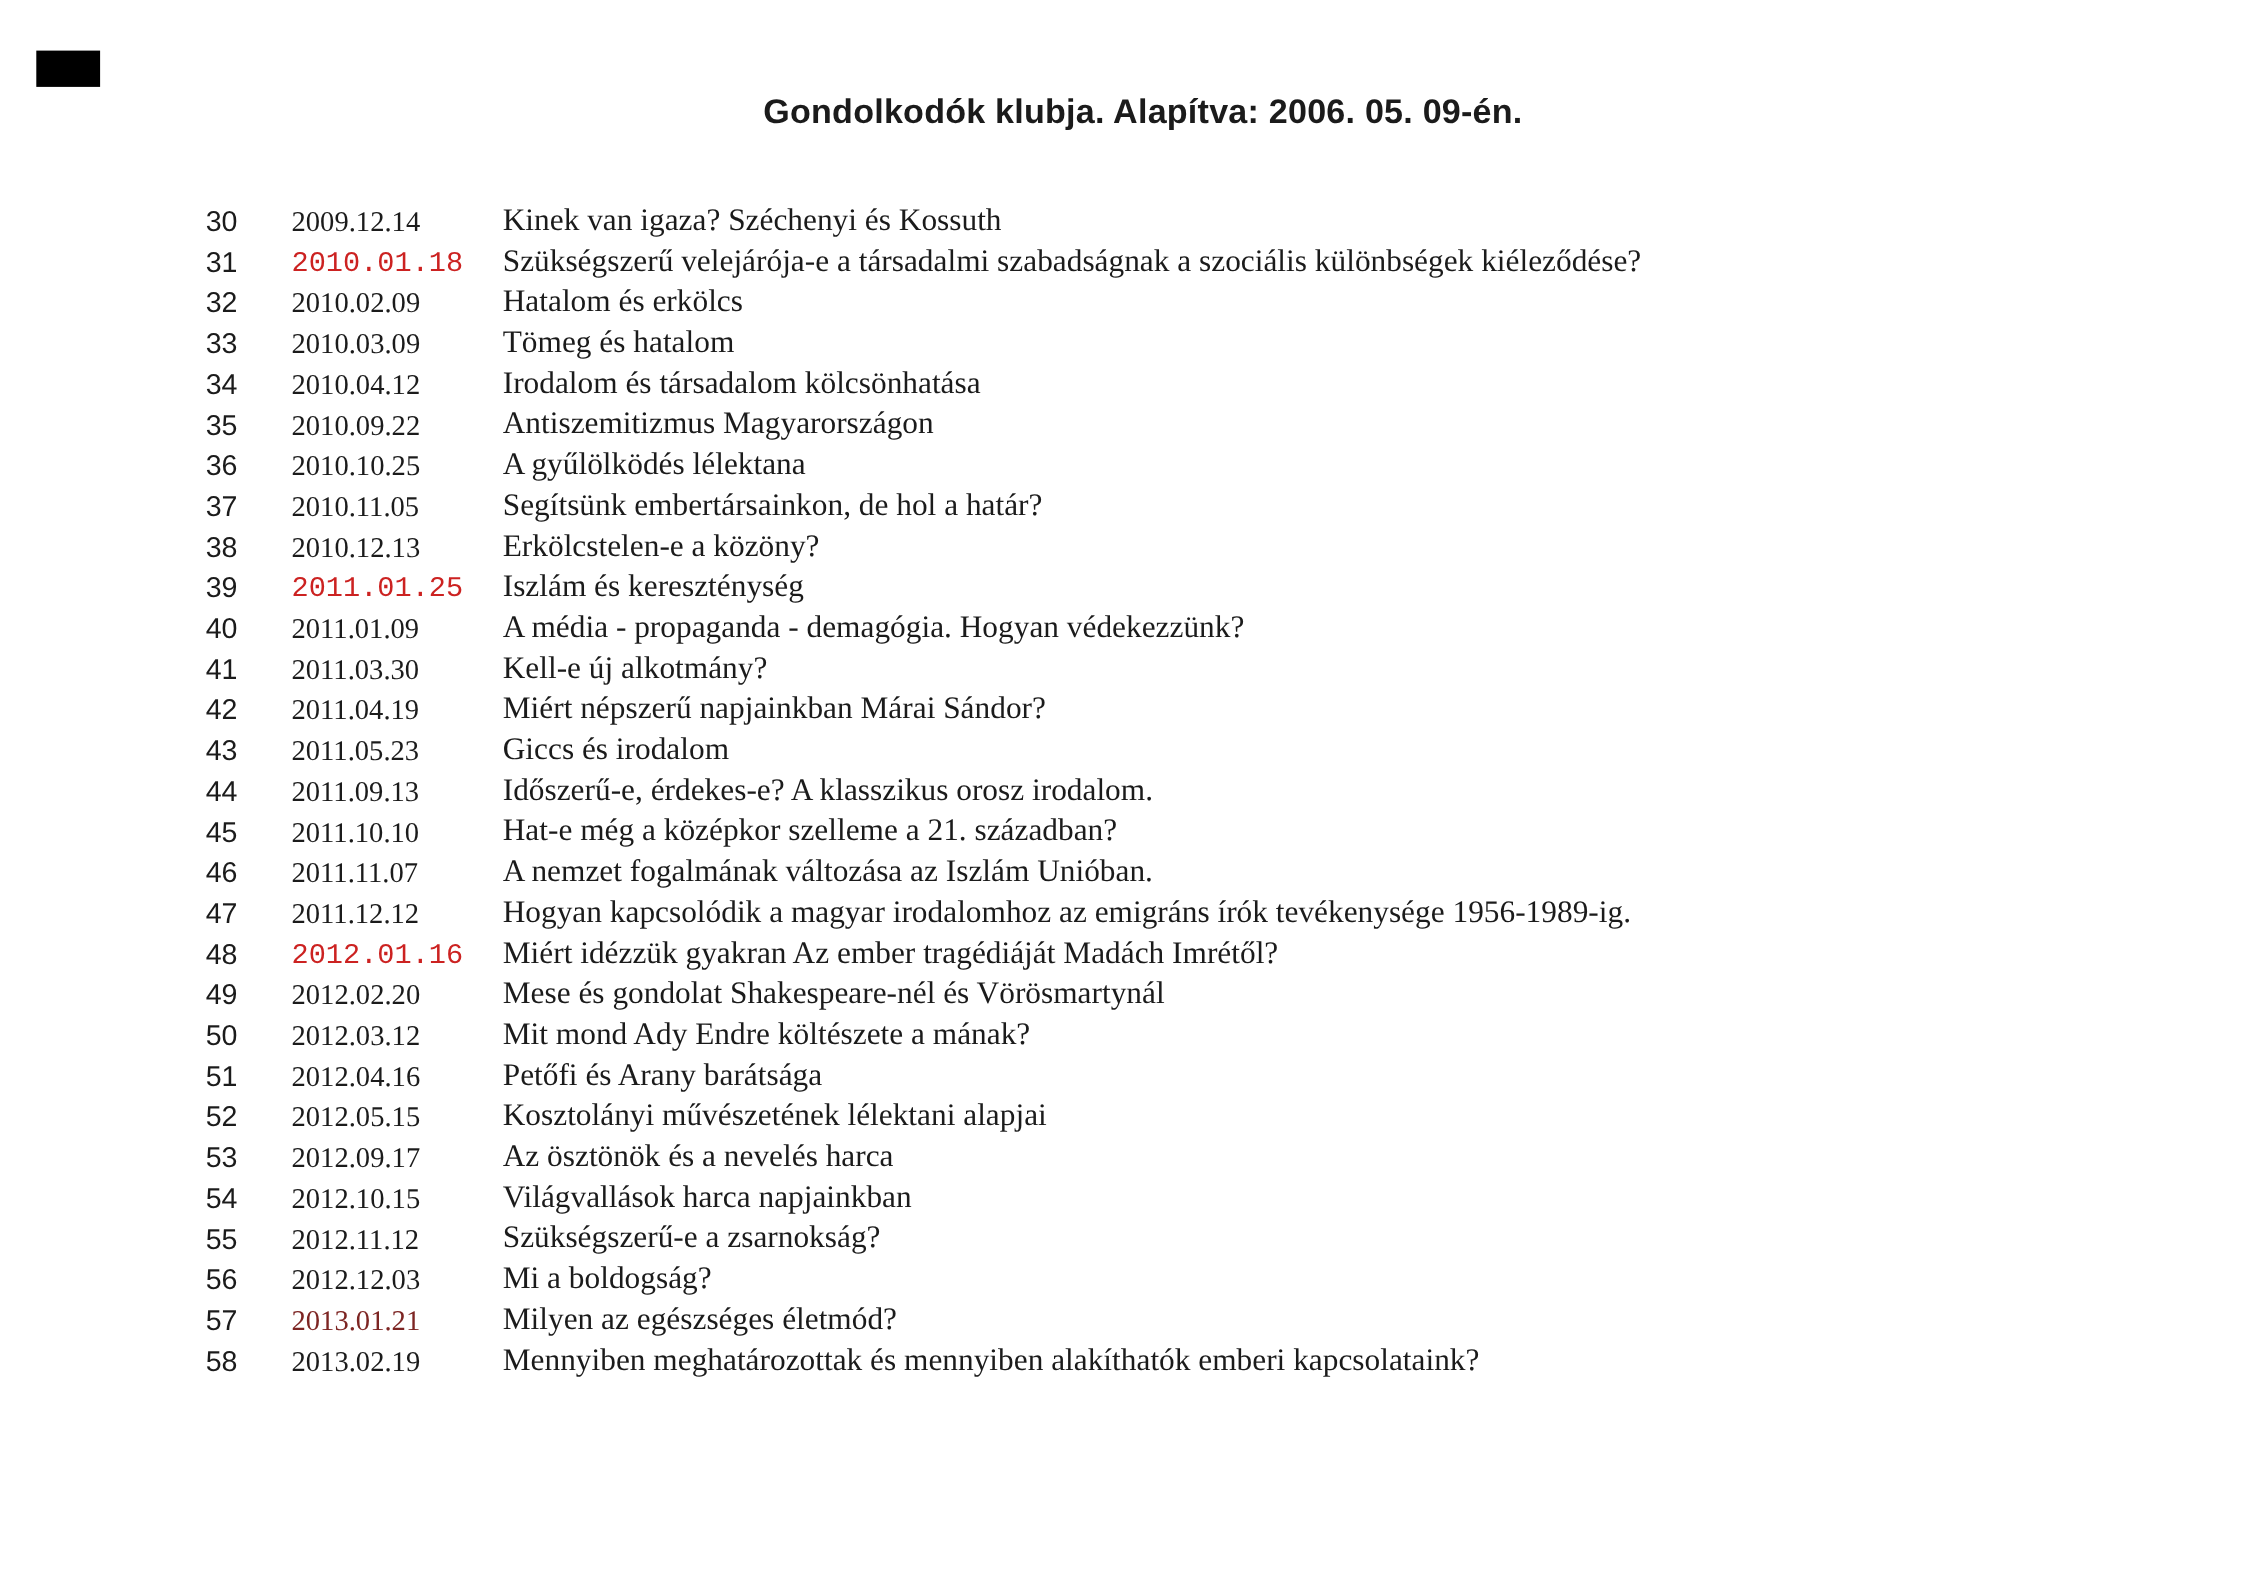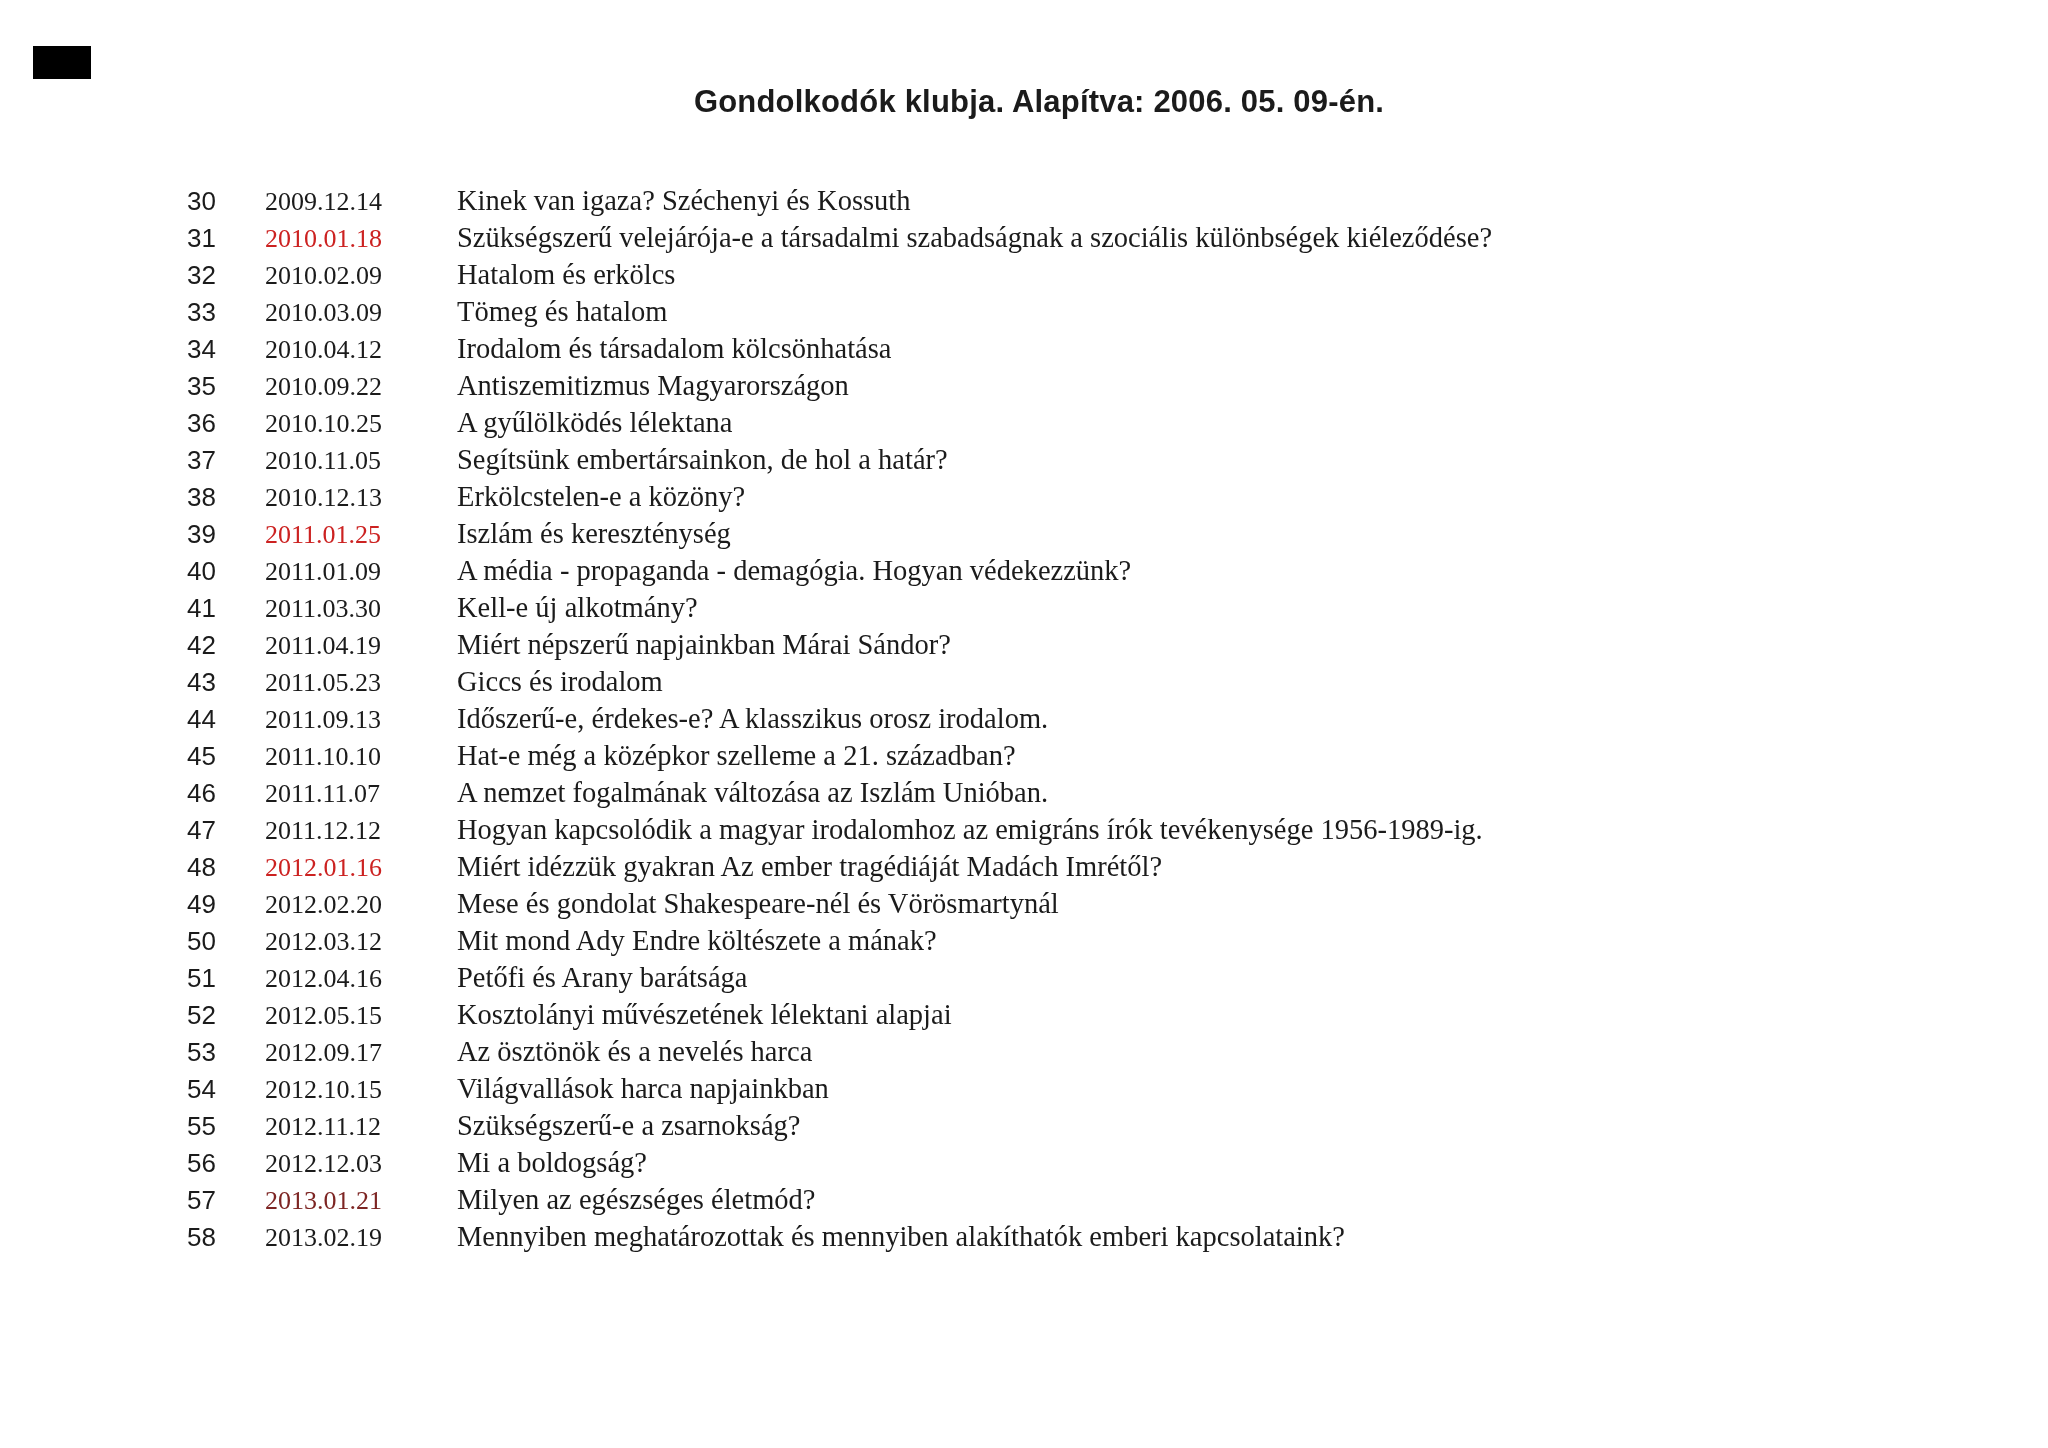--- a/index.html
+++ b/index.html
@@ -56,21 +56,21 @@
     font-size: 26px;
     color: var(--ink, #1b1b1b);
   }
   .date {
     width: 192px;
     flex: 0 0 192px;
     font-size: 26px;
     color: var(--ink, #1b1b1b);
     white-space: nowrap;
   }
-  .date.red { color: var(--red-date, #cc2221); }
+  .date.red { color: var(--red-date, #cc2221); font-family: Liberation Mono, monospace; }
   .date.dark-red { color: var(--dark-red-date, #7d2523); }
   .topic {
     font-size: 28.5px;
     color: var(--ink, #1b1b1b);
     white-space: nowrap;
   }
 </style>
 </head>
 <body>
 

